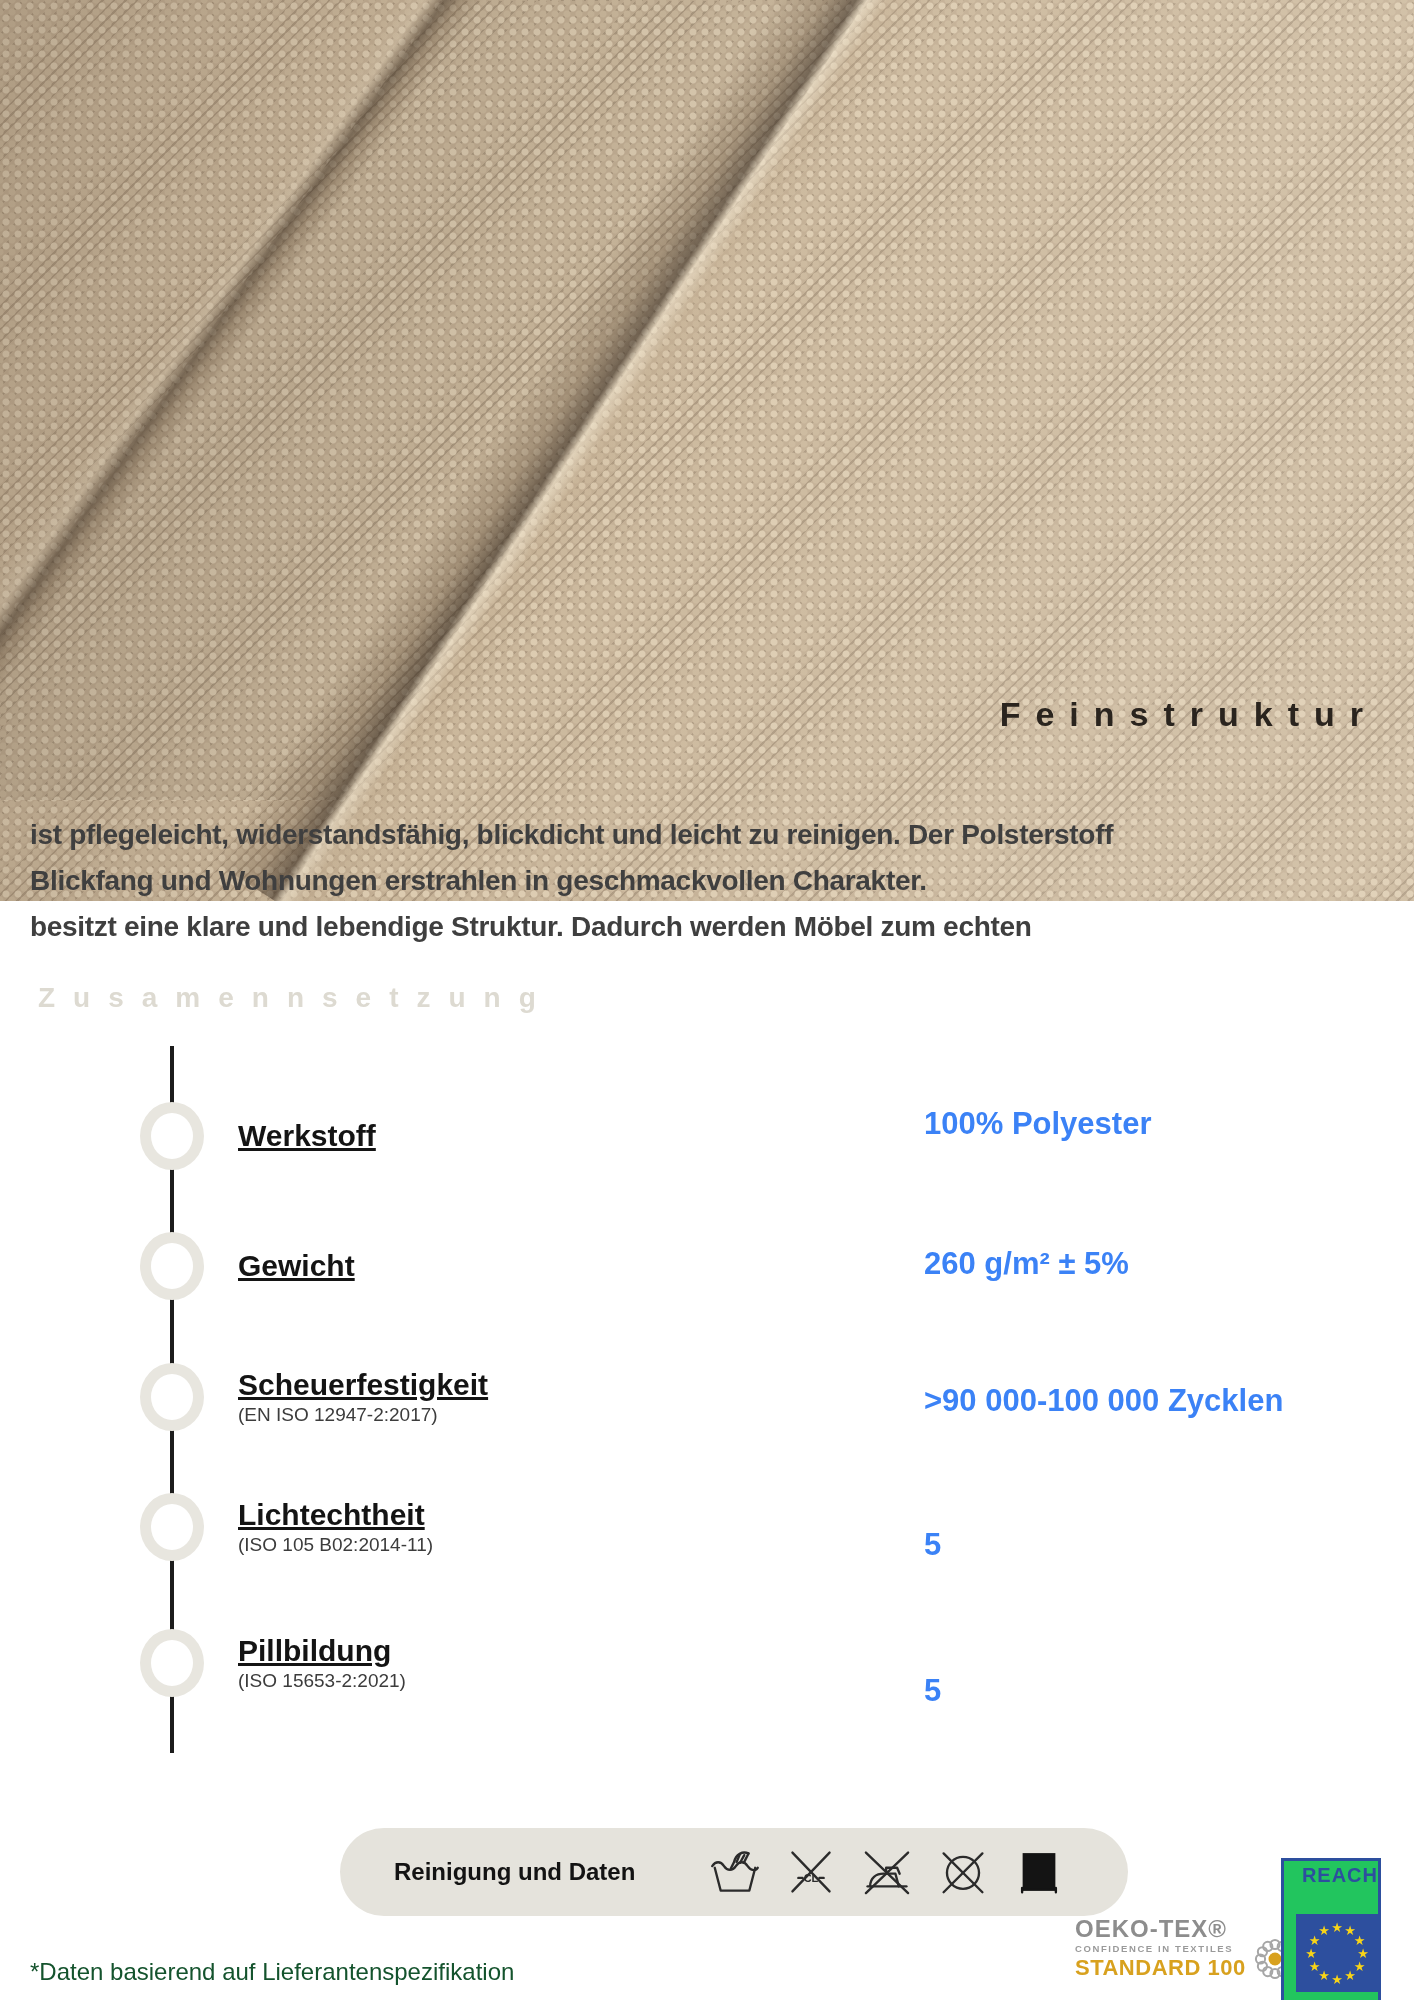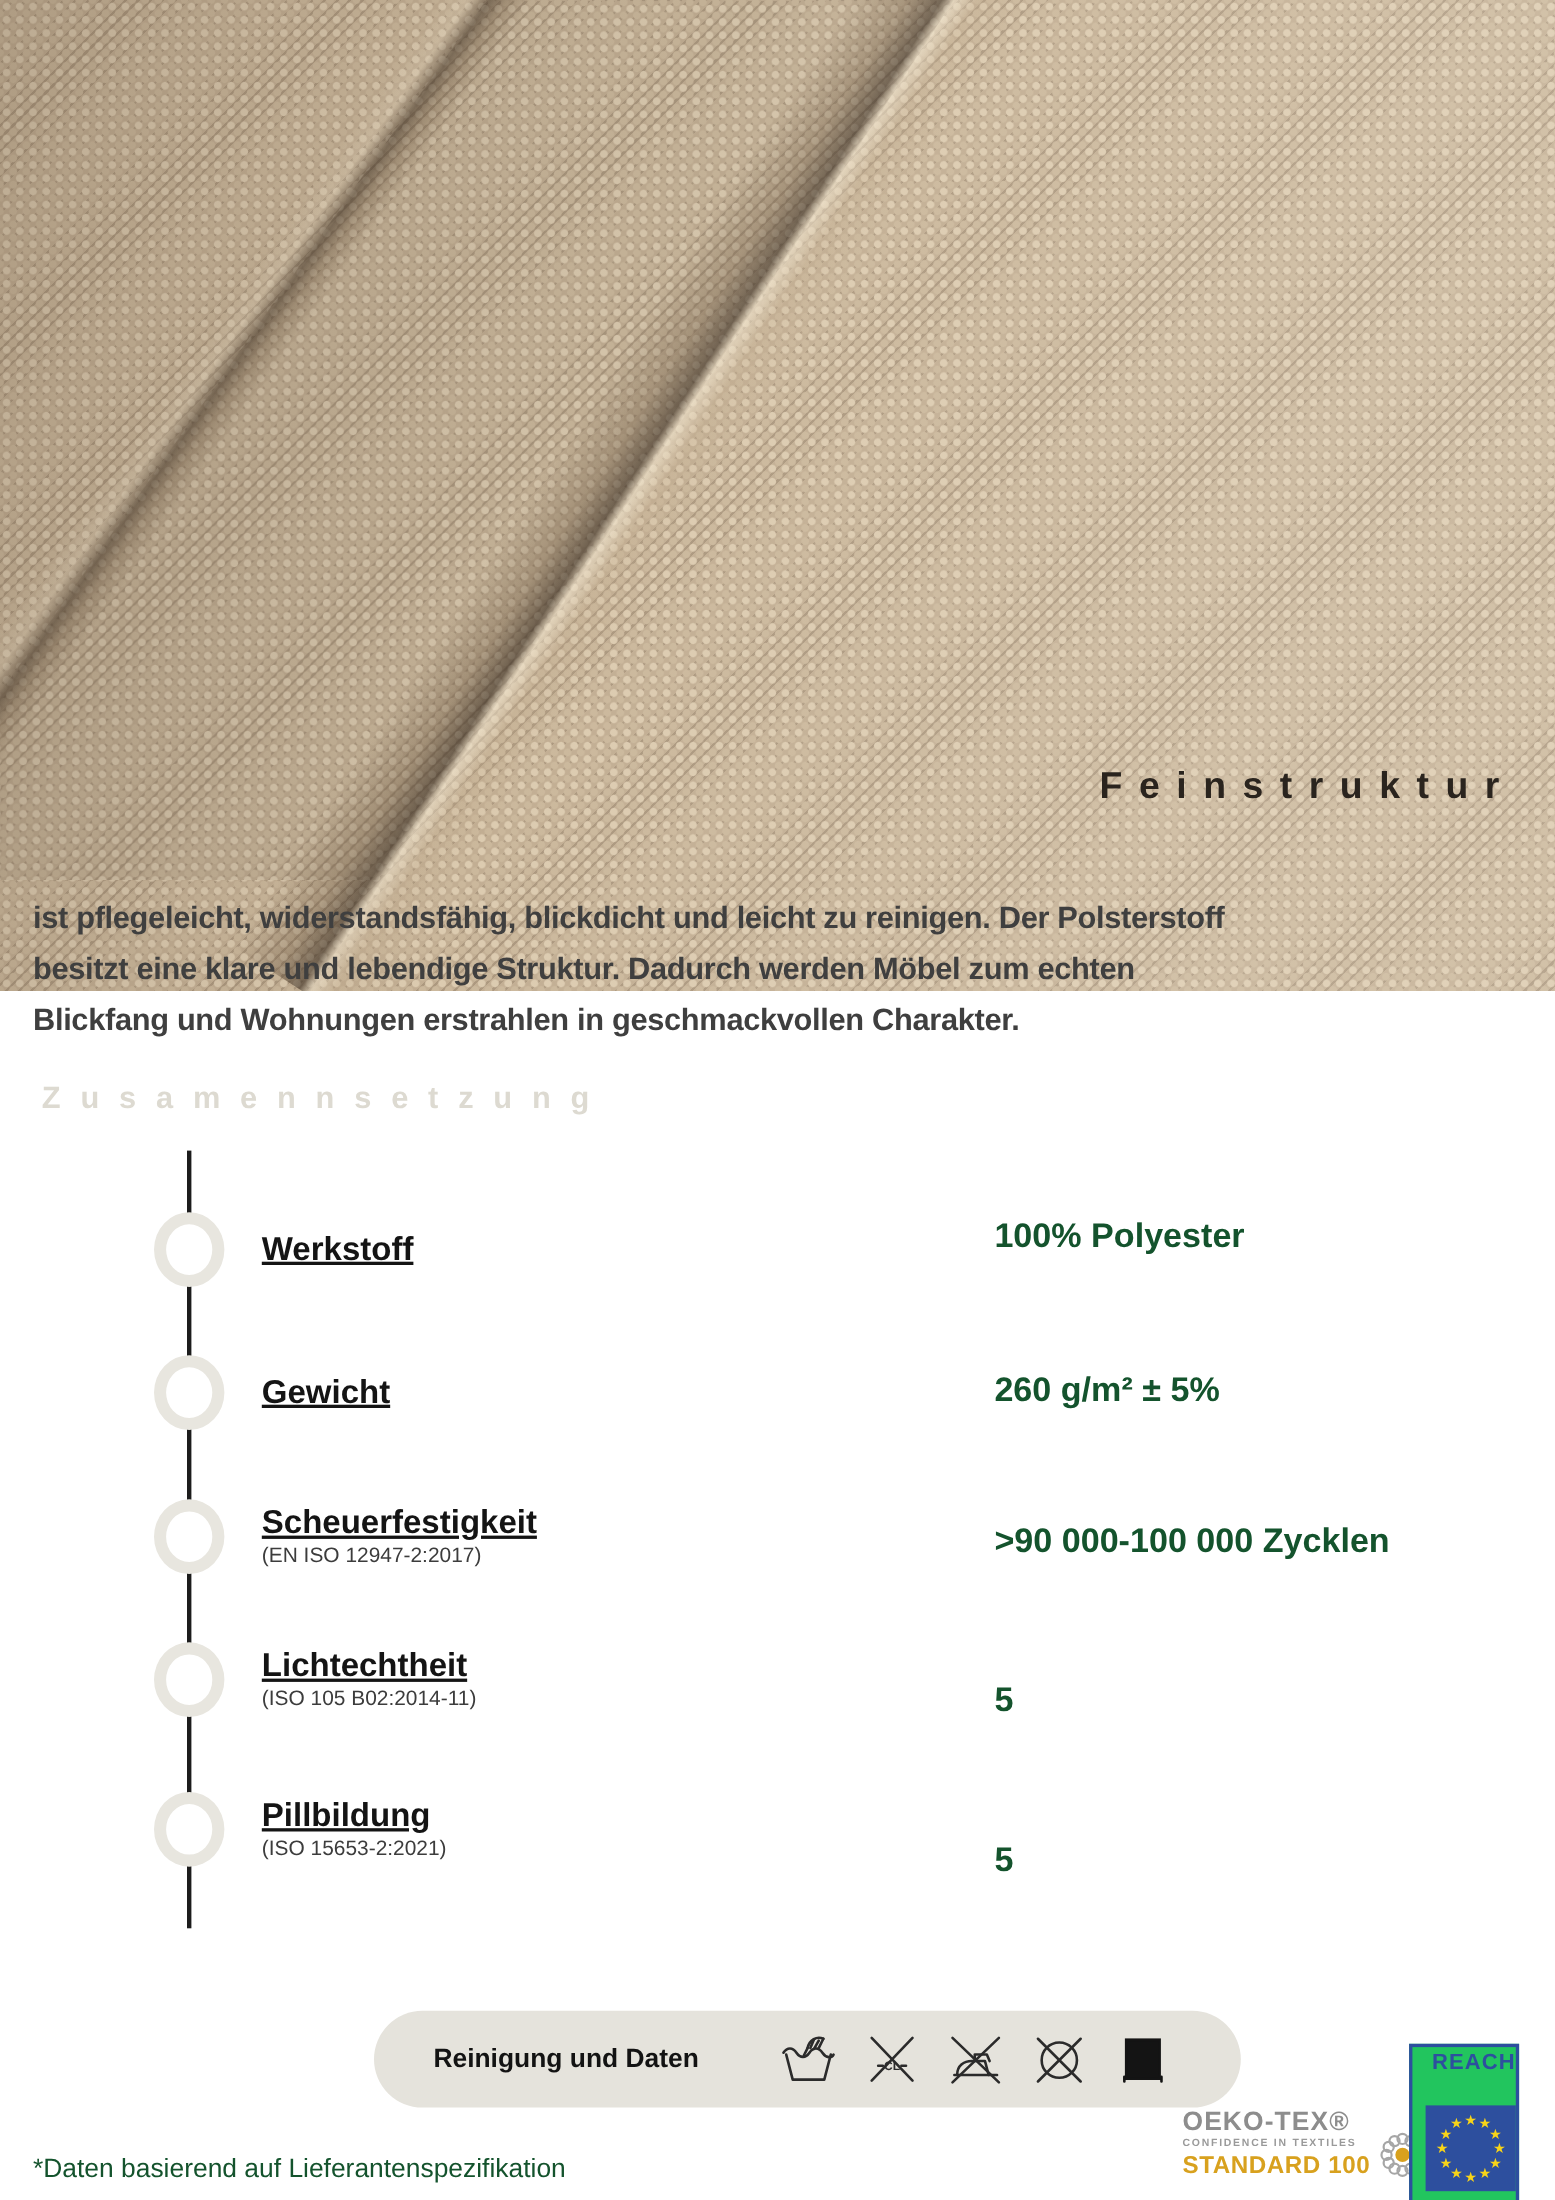--- a/index.html
+++ b/index.html
@@ -38,21 +38,21 @@
   .comp-heading{position:absolute;left:38px;top:982px;font-size:28px;font-weight:700;
     letter-spacing:18px;color:#dddad1;white-space:nowrap;}
   .tl-line{position:absolute;left:170px;top:1046px;width:4px;height:707px;background:#1c1c1c;}
   .tl-row{position:absolute;left:140px;width:1240px;height:110px;}
   .tl-ring{position:absolute;left:0;top:0;width:42px;height:46px;border-radius:50%;
     border:11px solid #e8e6df;background:#fff;}
   .tl-labels{position:absolute;left:98px;top:0;height:68px;display:flex;flex-direction:column;
     justify-content:center;}
   .tl-label{font-size:30px;font-weight:700;color:#141414;line-height:32px;text-decoration:underline;}
   .tl-standard{font-size:19px;color:#3c3c3c;margin-top:3px;}
-  .tl-value{position:absolute;left:764px;font-size:31px;font-weight:700;color:#14532d;white-space:nowrap;}
+  .tl-value{position:absolute;left:784px;font-size:31px;font-weight:700;color:#3b82f6;white-space:nowrap;}
 
   
   .care-pill{position:absolute;left:340px;top:1828px;width:788px;height:88px;border-radius:44px;
     background:#e5e3dc;display:flex;align-items:center;}
   .care-label{margin-left:54px;font-size:24px;font-weight:700;color:#131313;white-space:nowrap;}
   .care-icons{display:flex;align-items:center;gap:22px;margin-left:auto;margin-right:62px;}
   .care-icons svg{display:block;}
 
   
   .footnote{position:absolute;left:30px;top:1958px;font-size:24px;color:#14532d;}
@@ -76,22 +76,22 @@
     <div class="fabric"></div>
     <div class="fabric mid"></div>
     <div class="crease-left"></div>
     <div class="crease-ridge"></div>
     <div class="vignette"></div>
     <div class="hero-title">Feinstruktur</div>
   </div>
 
   <div class="intro">
     <div>ist pflegeleicht, widerstandsfähig, blickdicht und leicht zu reinigen. Der Polsterstoff</div>
+    <div>Blickfang und Wohnungen erstrahlen in geschmackvollen Charakter.</div>
     <div>besitzt eine klare und lebendige Struktur. Dadurch werden Möbel zum echten</div>
-    <div>Blickfang und Wohnungen erstrahlen in geschmackvollen Charakter.</div>
   </div>
 
   <div class="comp-heading">Zusamennsetzung</div>
 
   <div class="tl-line"></div>
 
   <div class="tl-row" style="top:1102px;">
     <div class="tl-ring"></div>
     <div class="tl-labels">
       <div class="tl-label">Werkstoff</div>

